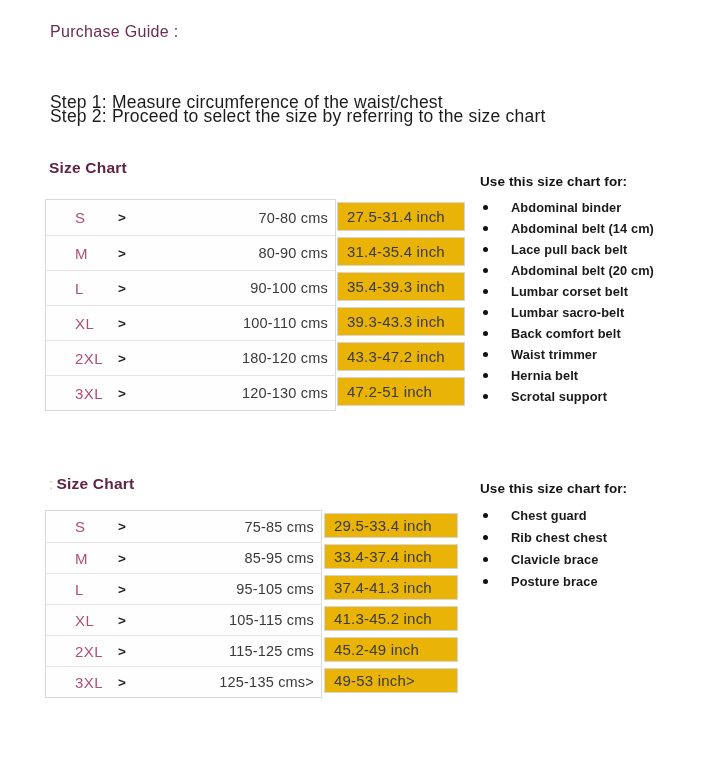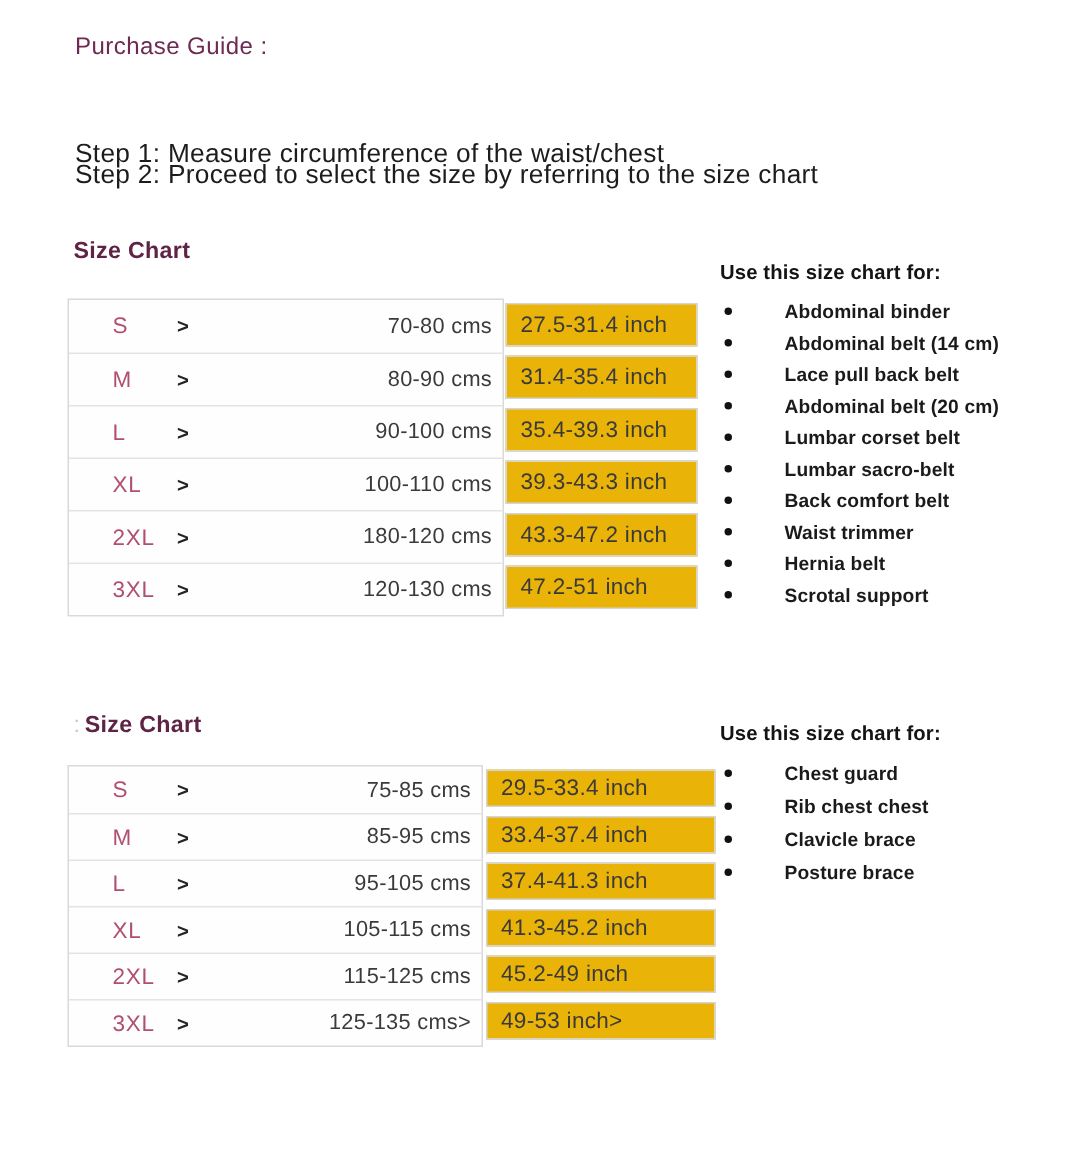--- a/index.html
+++ b/index.html
@@ -74,36 +74,35 @@
   .table-1 .t-inch-col { left:292px; width:128px; }
   .table-1 .t-inch-cell { height:29px; margin:3px 0; }
 
   
   .table-2 { left:45px; top:510px; width:415px; }
   .table-2 .t-left { width:277px; }
   .table-2 .t-row { height:31px; }
   .table-2 .t-size { padding-left:29px; width:72px; }
   .table-2 .t-arrow { width:52px; }
   .table-2 .t-cms { padding-right:7px; }
-  .table-2 .t-inch-col { left:279px; width:153px; }
+  .table-2 .t-inch-col { left:279px; width:134px; }
   .table-2 .t-inch-cell { height:25px; margin:3px 0; }
 
   
   .usefor { position:absolute; left:480px; width:235px; }
   .usefor-1 { top:174px; }
   .usefor-2 { top:481px; }
   .usefor-heading {
     font-size:13.5px; font-weight:bold; color:#141414; letter-spacing:.1px;
   }
   .usefor-list { margin-top:8px; }
   .usefor-item {
     display:flex; align-items:center;
     font-size:12.8px; font-weight:bold; color:#1a1a1a;
     letter-spacing:.1px;
-    gap:12px;
   }
   .usefor-1 .usefor-item { height:21px; }
   .usefor-2 .usefor-item { height:22px; }
   .bullet-icon {
     width:31px; flex:0 0 31px; display:flex; align-items:center;
   }
   .bullet-icon::after {
     content:""; width:5px; height:5px; border-radius:50%;
     background:#111; margin-left:3px;
   }

